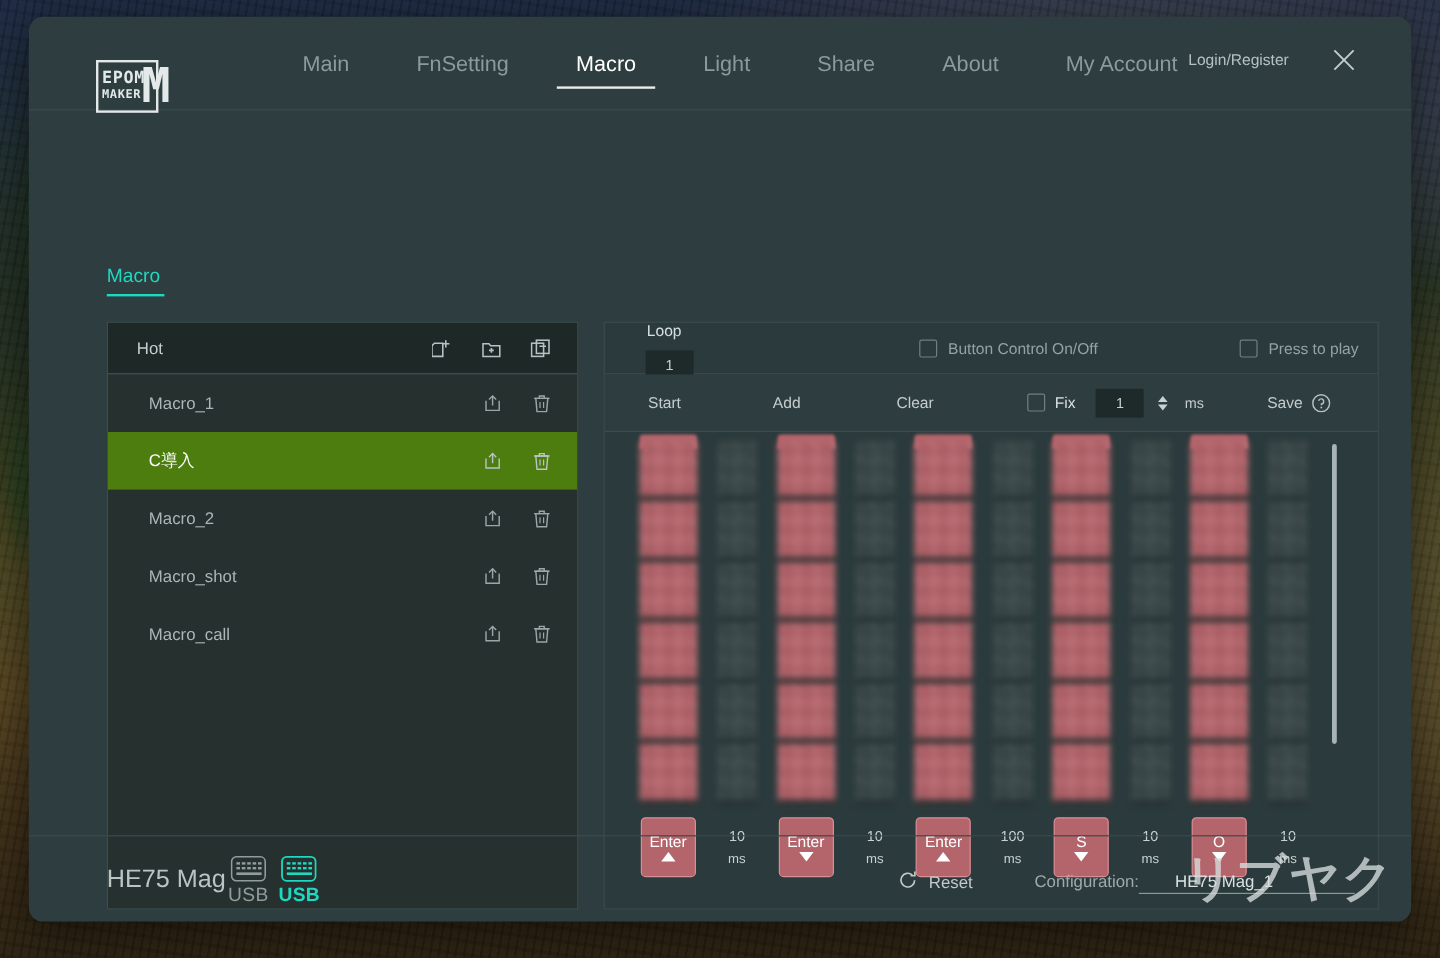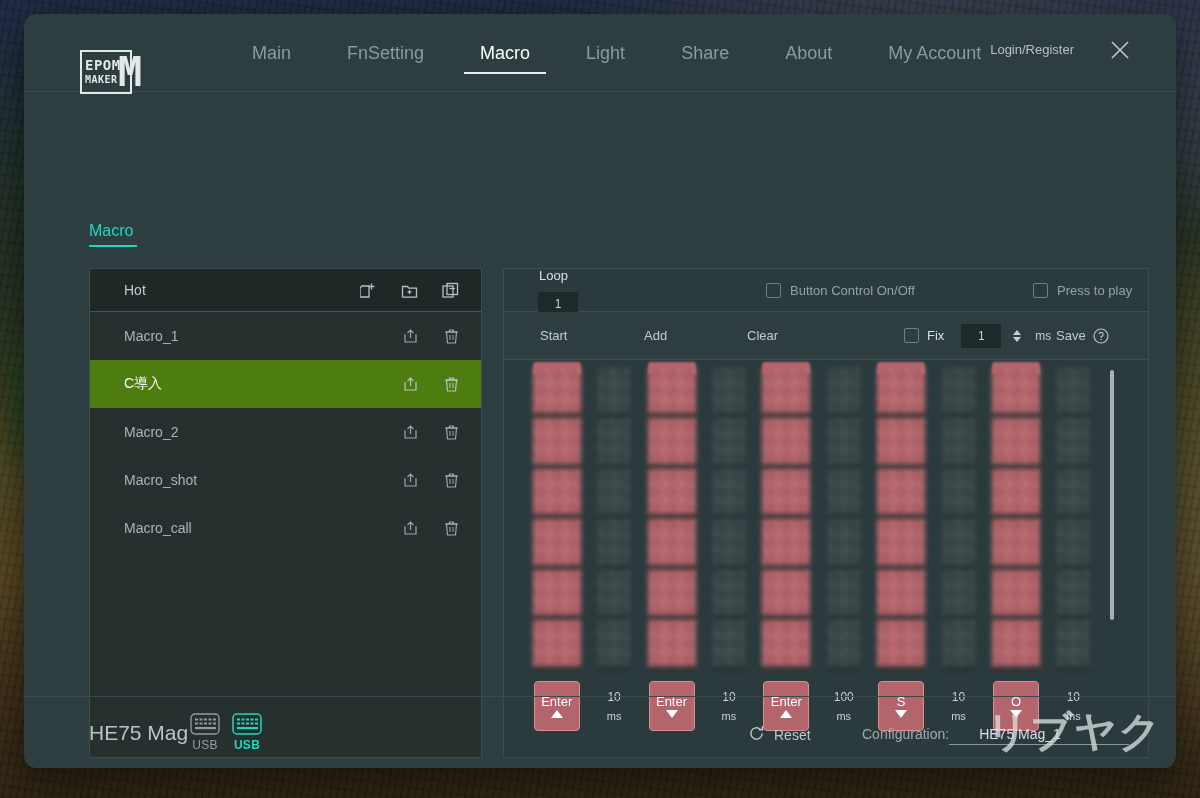--- a/index.html
+++ b/index.html
@@ -147,21 +147,21 @@
     width: 393px; height: 490px;
     background: #25302f;
     border: 1px solid #3d4d4e;
     overflow: hidden;
   }
   #macro-list-header {
     height: 43px;
     background: #1e2827;
     border-bottom: 1px solid #44565a;
     display: flex; align-items: center;
-    padding: 0 22px 0 34px;
+    padding: 0 22px 0 24px;
   }
   #macro-list-header .hdr-label {
     flex: 1 1 auto; color: #c3cdce; font-size: 14px;
   }
   .hdr-icons { display: flex; align-items: center; gap: 24px; }
   .hdr-icon { width: 17px; height: 17px; cursor: pointer; display: block; }
 
   .macro-row {
     height: 48px;
     display: flex; align-items: center;
@@ -240,21 +240,21 @@
     display: flex; align-items: center;
     position: relative;
   }
   .act-btn {
     color: #c3cdce; font-size: 13px; cursor: pointer;
     position: absolute;
   }
   #act-start { left: 36px; }
   #act-add   { left: 140px; }
   #act-clear { left: 243px; }
-  .fix-group { position: absolute; left: 352px; display: flex; align-items: center; gap: 8px; margin-left: 48px; }
+  .fix-group { position: absolute; left: 352px; display: flex; align-items: center; gap: 8px; }
   .unit-ms { color: #c3cdce; font-size: 12px; margin-left: 6px; }
   #act-save { left: 552px; }
   #help-icon { position: absolute; left: 589px; width: 16px; height: 16px; cursor: pointer; }
 
   
   #timeline {
     position: relative;
     height: 397px;
     background: #2b3a3c;
     overflow: hidden;
@@ -358,21 +358,21 @@
     color: #b9c4c5; font-size: 21px;
   }
   .usb-dev {
     position: absolute; top: 16px;
     display: flex; flex-direction: column; align-items: center; gap: 3px;
     cursor: pointer;
   }
   #usb-dev-1 { left: 166px; }
   #usb-dev-2 { left: 208px; }
   .usb-dev .kbd-icon { width: 30px; height: 22px; }
-  .usb-dev .usb-label { font-size: 12px; letter-spacing: .3px; }
+  .usb-dev .usb-label { font-size: 16px; letter-spacing: .3px; }
   #usb-dev-1 .usb-label { color: #8f9d9e; }
   #usb-dev-2 .usb-label { color: #1fd8c0; font-weight: 700; }
 
   #reset-btn {
     position: absolute; left: 724px; top: 28px;
     display: flex; align-items: center; gap: 9px;
     color: #c0cacb; font-size: 14px; cursor: pointer;
   }
   #config-group {
     position: absolute; left: 838px; top: 29px;

